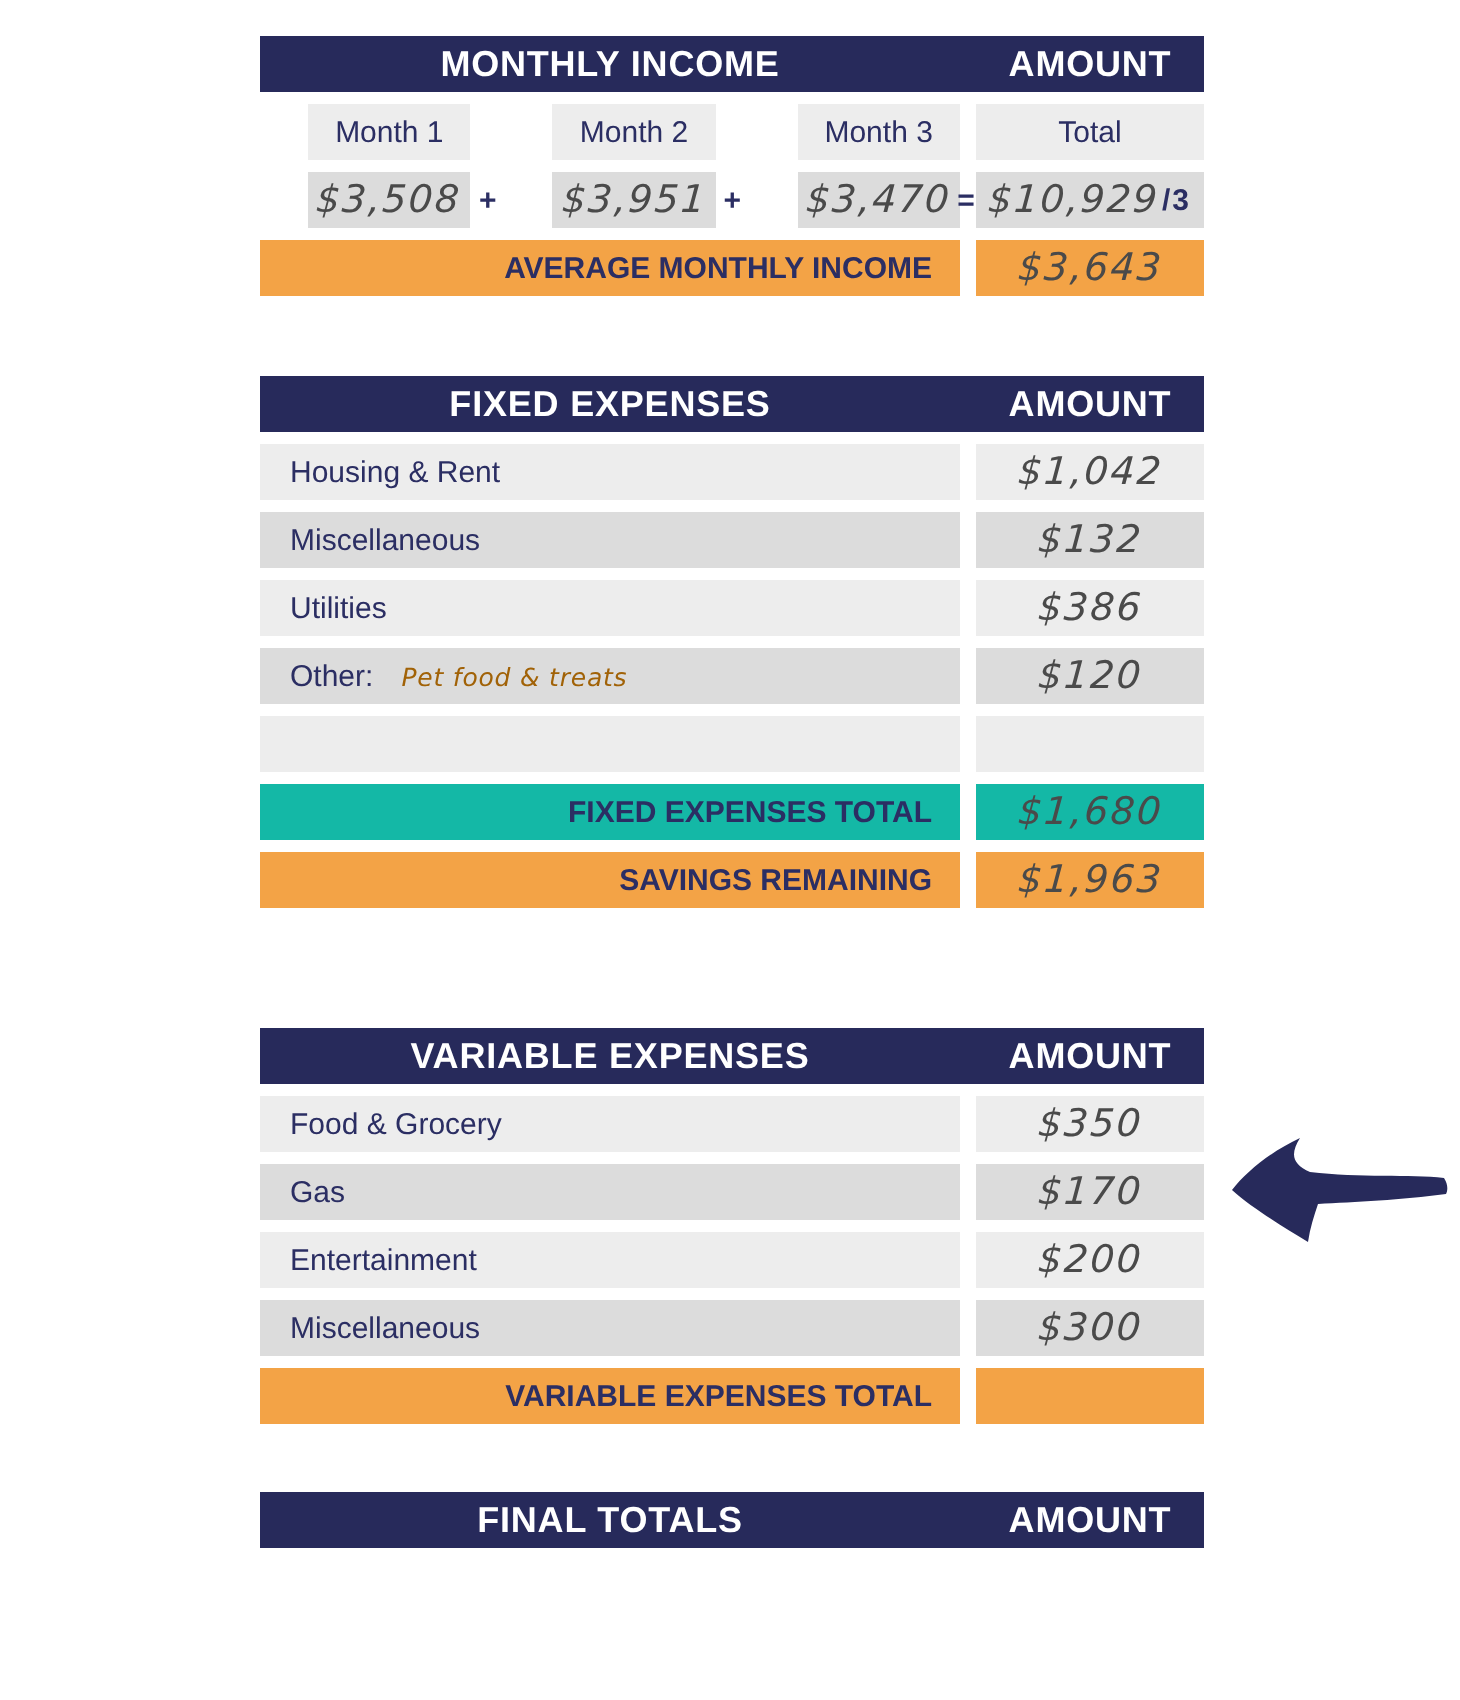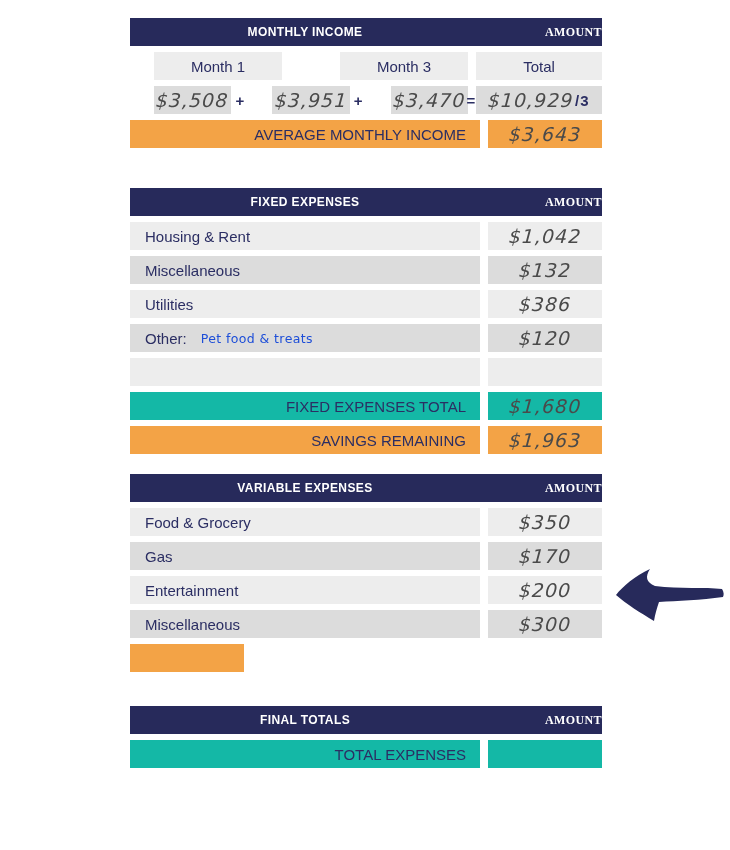--- a/index.html
+++ b/index.html
@@ -3,55 +3,55 @@
 <meta charset="utf-8">
 <style>
   html,body{margin:0;padding:0;}
   body{
     width:730px;height:850px;position:relative;background:#ffffff;
     font-family:"Liberation Sans",sans-serif;overflow:hidden;
   }
   .sheet{position:absolute;left:130px;top:18px;width:472px;}
   section{display:block;}
   .sec-income{margin-bottom:40px;}
-  .sec-fixed{margin-bottom:20px;}
+  .sec-fixed{margin-bottom:60px;}
   .sec-variable{margin-bottom:34px;}
   .row{display:flex;gap:8px;height:28px;margin-bottom:6px;}
   .row:last-child{margin-bottom:0;}
   
   .hdr{background:#272a5b;gap:8px;}
   .hdr .h-label{width:350px;display:flex;align-items:center;justify-content:center;}
-  .hdr .h-amt{width:114px;display:flex;align-items:center;justify-content:flex-end;font-family:Liberation Serif, serif;}
-  .hdr span{color:#ffffff;font-weight:700;font-size:12px;letter-spacing:.4px;}
+  .hdr .h-amt{width:114px;display:flex;align-items:center;justify-content:center;}
+  .hdr span{color:#ffffff;font-weight:700;font-size:18px;letter-spacing:.4px;}
   
   .lbl{width:350px;display:flex;align-items:center;box-sizing:border-box;padding-left:15px;}
   .amt{width:114px;display:flex;align-items:center;justify-content:center;box-sizing:border-box;}
   .bg-light{background:#ededed;}
   .bg-dark{background:#dcdcdc;}
   .bg-total{background:#14b8a6;}
   .bg-orange{background:#f3a346;}
   .navy-text{color:#2b2e63;font-size:15px;font-weight:500;}
-  .right-lbl{justify-content:flex-end;padding-left:0;padding-right:14px;}
+  .right-lbl{justify-content:flex-end;padding-left:0;padding-right:14px;font-weight:bold;}
   .hand{
     font-family:"DejaVu Sans",sans-serif;font-style:italic;
     color:#4a4a4a;font-size:19px;letter-spacing:1px;transform:skewX(-4deg);
     white-space:nowrap;
   }
   .note{
-    font-family:"DejaVu Sans",sans-serif;
-    color:#1d4ed8;font-size:12.5px;letter-spacing:.4px;margin-left:14px;
+    font-family:"DejaVu Sans",sans-serif;font-style:italic;
+    color:#a16207;font-size:12.5px;letter-spacing:.4px;margin-left:14px;
   }
   
   .mgrid{display:flex;height:28px;margin-bottom:6px;}
   .m-cell{flex:1;display:flex;align-items:center;justify-content:center;margin-left:24px;}
   .sep{width:17px;display:flex;align-items:center;justify-content:center;
        color:#2b2e63;font-weight:700;font-size:15px;flex:none;}
   .sep-eq{width:8px;overflow:visible;}
   .sep-eq span{margin-left:-2px;}
-  .t-cell{width:126px;flex:none;display:flex;align-items:center;justify-content:center;}
+  .t-cell{width:114px;flex:none;display:flex;align-items:center;justify-content:center;}
   .divisor{font-family:"Liberation Sans",sans-serif;font-style:normal;
            color:#2b2e63;font-size:15px;font-weight:600;transform:none;margin-left:1px;}
   
   .arrow-wrap{position:absolute;left:608px;top:558px;width:120px;height:70px;}
 </style>
 </head>
 <body>
 
 <div class="sheet">
 
@@ -60,20 +60,21 @@
       <div class="h-label">
           <span>MONTHLY INCOME</span>
         </div>
       <div class="h-amt">
           <span>AMOUNT</span>
         </div>
     </div>
     <div class="mgrid">
       <div class="m-cell bg-light navy-text">Month 1</div>
       <div class="sep"></div>
+      <div class="m-cell bg-light navy-text">Month 2</div>
       <div class="sep"></div>
       <div class="m-cell bg-light navy-text">Month 3</div>
       <div class="sep sep-eq"></div>
       <div class="t-cell bg-light navy-text">Total</div>
     </div>
     <div class="mgrid">
       <div class="m-cell bg-dark">
           <span class="hand">$3,508</span>
         </div>
       <div class="sep">+</div>
@@ -181,39 +182,34 @@
           <span class="hand">$200</span>
         </div>
     </div>
     <div class="row">
       <div class="lbl bg-dark navy-text">Miscellaneous</div>
       <div class="amt bg-dark">
           <span class="hand">$300</span>
         </div>
     </div>
     <div class="row">
+      <div class="lbl right-lbl bg-orange navy-text">VARIABLE EXPENSES TOTAL</div>
       <div class="amt bg-orange">
           <span class="hand"></span>
         </div>
     </div>
   </section>
 
   <section class="sec-finals">
     <div class="row hdr">
       <div class="h-label">
           <span>FINAL TOTALS</span>
         </div>
       <div class="h-amt">
           <span>AMOUNT</span>
-        </div>
-    </div>
-    <div class="row">
-      <div class="lbl right-lbl bg-total navy-text">TOTAL EXPENSES</div>
-      <div class="amt bg-total">
-          <span class="hand"></span>
         </div>
     </div>
   </section>
 
 </div>
 
 <div class="arrow-wrap">
   <svg width="120" height="70" viewBox="0 0 120 70">
     <path d="M8 37
              C15 28 27 18 42 11

